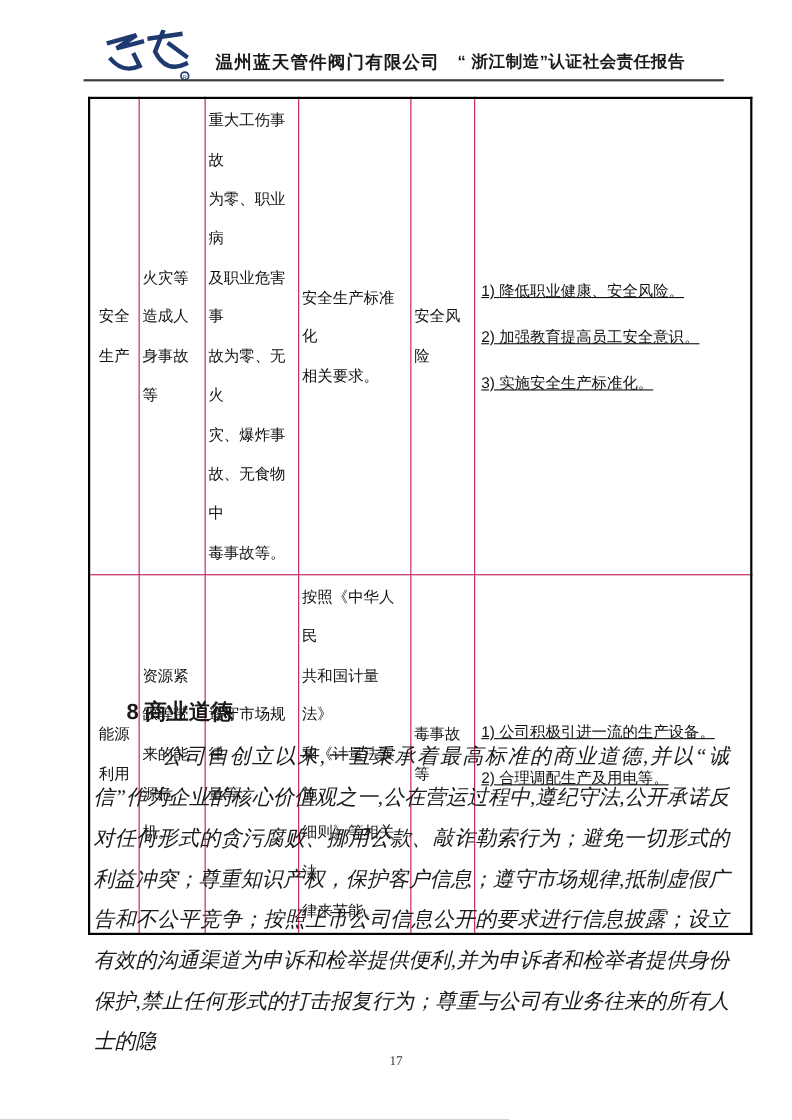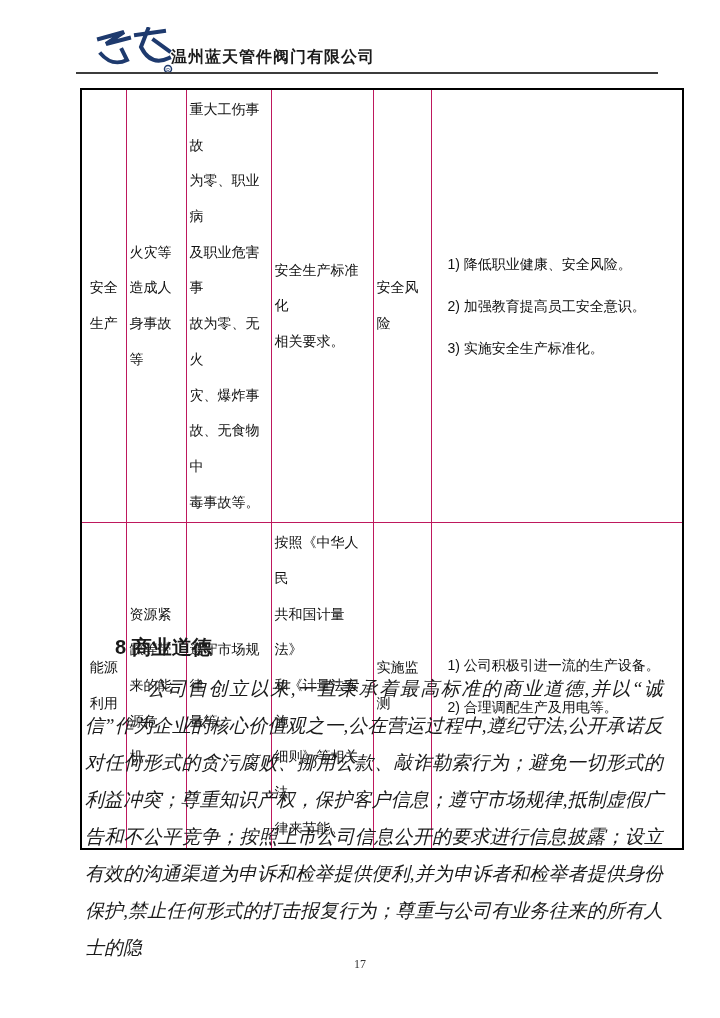--- a/index.html
+++ b/index.html
@@ -8,21 +8,21 @@
     width:720px;height:1018px;
     margin:0 auto;
     background:#ffffff;
     font-family:"Liberation Serif", serif;
     color:#1a1a1a;
     overflow:hidden;
   }
   
   .hdr-logo{position:absolute;left:96px;top:27px;width:78px;height:48px;}
   .hdr-company{
-    position:absolute;left:171px;top:47px;
+    position:absolute;left:196px;top:47px;
     font-family:"Liberation Sans", sans-serif;
     font-weight:bold;font-size:16px;letter-spacing:1px;color:#1a1a1a;
     white-space:nowrap;
   }
   .hdr-title{
     position:absolute;left:416px;top:47px;
     font-family:"Liberation Sans", sans-serif;
     font-weight:bold;font-size:15px;letter-spacing:0.5px;color:#1a1a1a;
     white-space:nowrap;
   }
@@ -41,21 +41,21 @@
     border:1px solid #be185d;
     vertical-align:middle;
     padding:2px 3px;
     line-height:2.55;
     white-space:pre-line;
     text-align:left;
     overflow:hidden;
   }
   .resp-table{border:2px solid #000;}
   .resp-table td.c-first{text-align:center;padding:2px 1px;}
-  .resp-table td.c-list{padding-left:16px;line-height:3.0;}
+  .resp-table td.c-list{padding-left:6px;line-height:3.0;text-decoration:underline;}
   tr.row-1 td{height:265px;}
   tr.row-2 td{height:196px;}
   
   .para{
     position:absolute;left:85px;width:578px;
     font-size:19px;line-height:37px;
     text-align:justify;
     color:#1a1a1a;
   }
   .para-fire{top:558px;text-indent:56px;}
@@ -85,20 +85,21 @@
         <path d="M5 27 Q16 40 31 33 L26 23"></path>
         <path d="M40 8 L68 4"></path>
         <path d="M52 2 L45 20 Q55 40 73 31"></path>
         <path d="M58 13 L73 24"></path>
       </g>
       <circle cx="72" cy="42" r="3.5" fill="none" stroke="#1e3a6e" stroke-width="1.5"></circle>
       <text x="72" y="44.5" font-size="5" text-anchor="middle" fill="#1e3a6e" font-family="Liberation Sans, sans-serif">R</text>
     </svg>
   </div>
   <div class="hdr-company">温州蓝天管件阀门有限公司</div>
+  <div class="hdr-title">“ 浙江制造”认证社会责任报告</div>
   <div class="hdr-rule"></div>
 
   <table class="resp-table">
     <colgroup>
       <col style="width:45px">
         <col style="width:60px">
         <col style="width:85px">
       <col style="width:102px">
         <col style="width:58px">
         <col style="width:252px">
@@ -133,21 +134,21 @@
 来的能
 源危
 机。</td>
         <td>遵守市场规律
 量等。</td>
         <td>按照《中华人民
 共和国计量法》
 和《计量法实施
 细则》等相关法
 律来节能。</td>
-        <td>实施监测</td>
+        <td>毒事故等</td>
         <td class="c-list">1) 公司积极引进一流的生产设备。
 2) 合理调配生产及用电等。</td>
       </tr>
     </tbody>
   </table>
 
 
   <div class="section-heading">8 商业道德</div>
 
   <div class="para para-ethics">公司自创立以来,一直秉承着最高标准的商业道德,并以“诚信”作为企业的核心价值观之一,公在营运过程中,遵纪守法,公开承诺反对任何形式的贪污腐败、挪用公款、敲诈勒索行为；避免一切形式的利益冲突；尊重知识产权，保护客户信息；遵守市场规律,抵制虚假广告和不公平竞争；按照上市公司信息公开的要求进行信息披露；设立有效的沟通渠道为申诉和检举提供便利,并为申诉者和检举者提供身份保护,禁止任何形式的打击报复行为；尊重与公司有业务往来的所有人士的隐</div>

